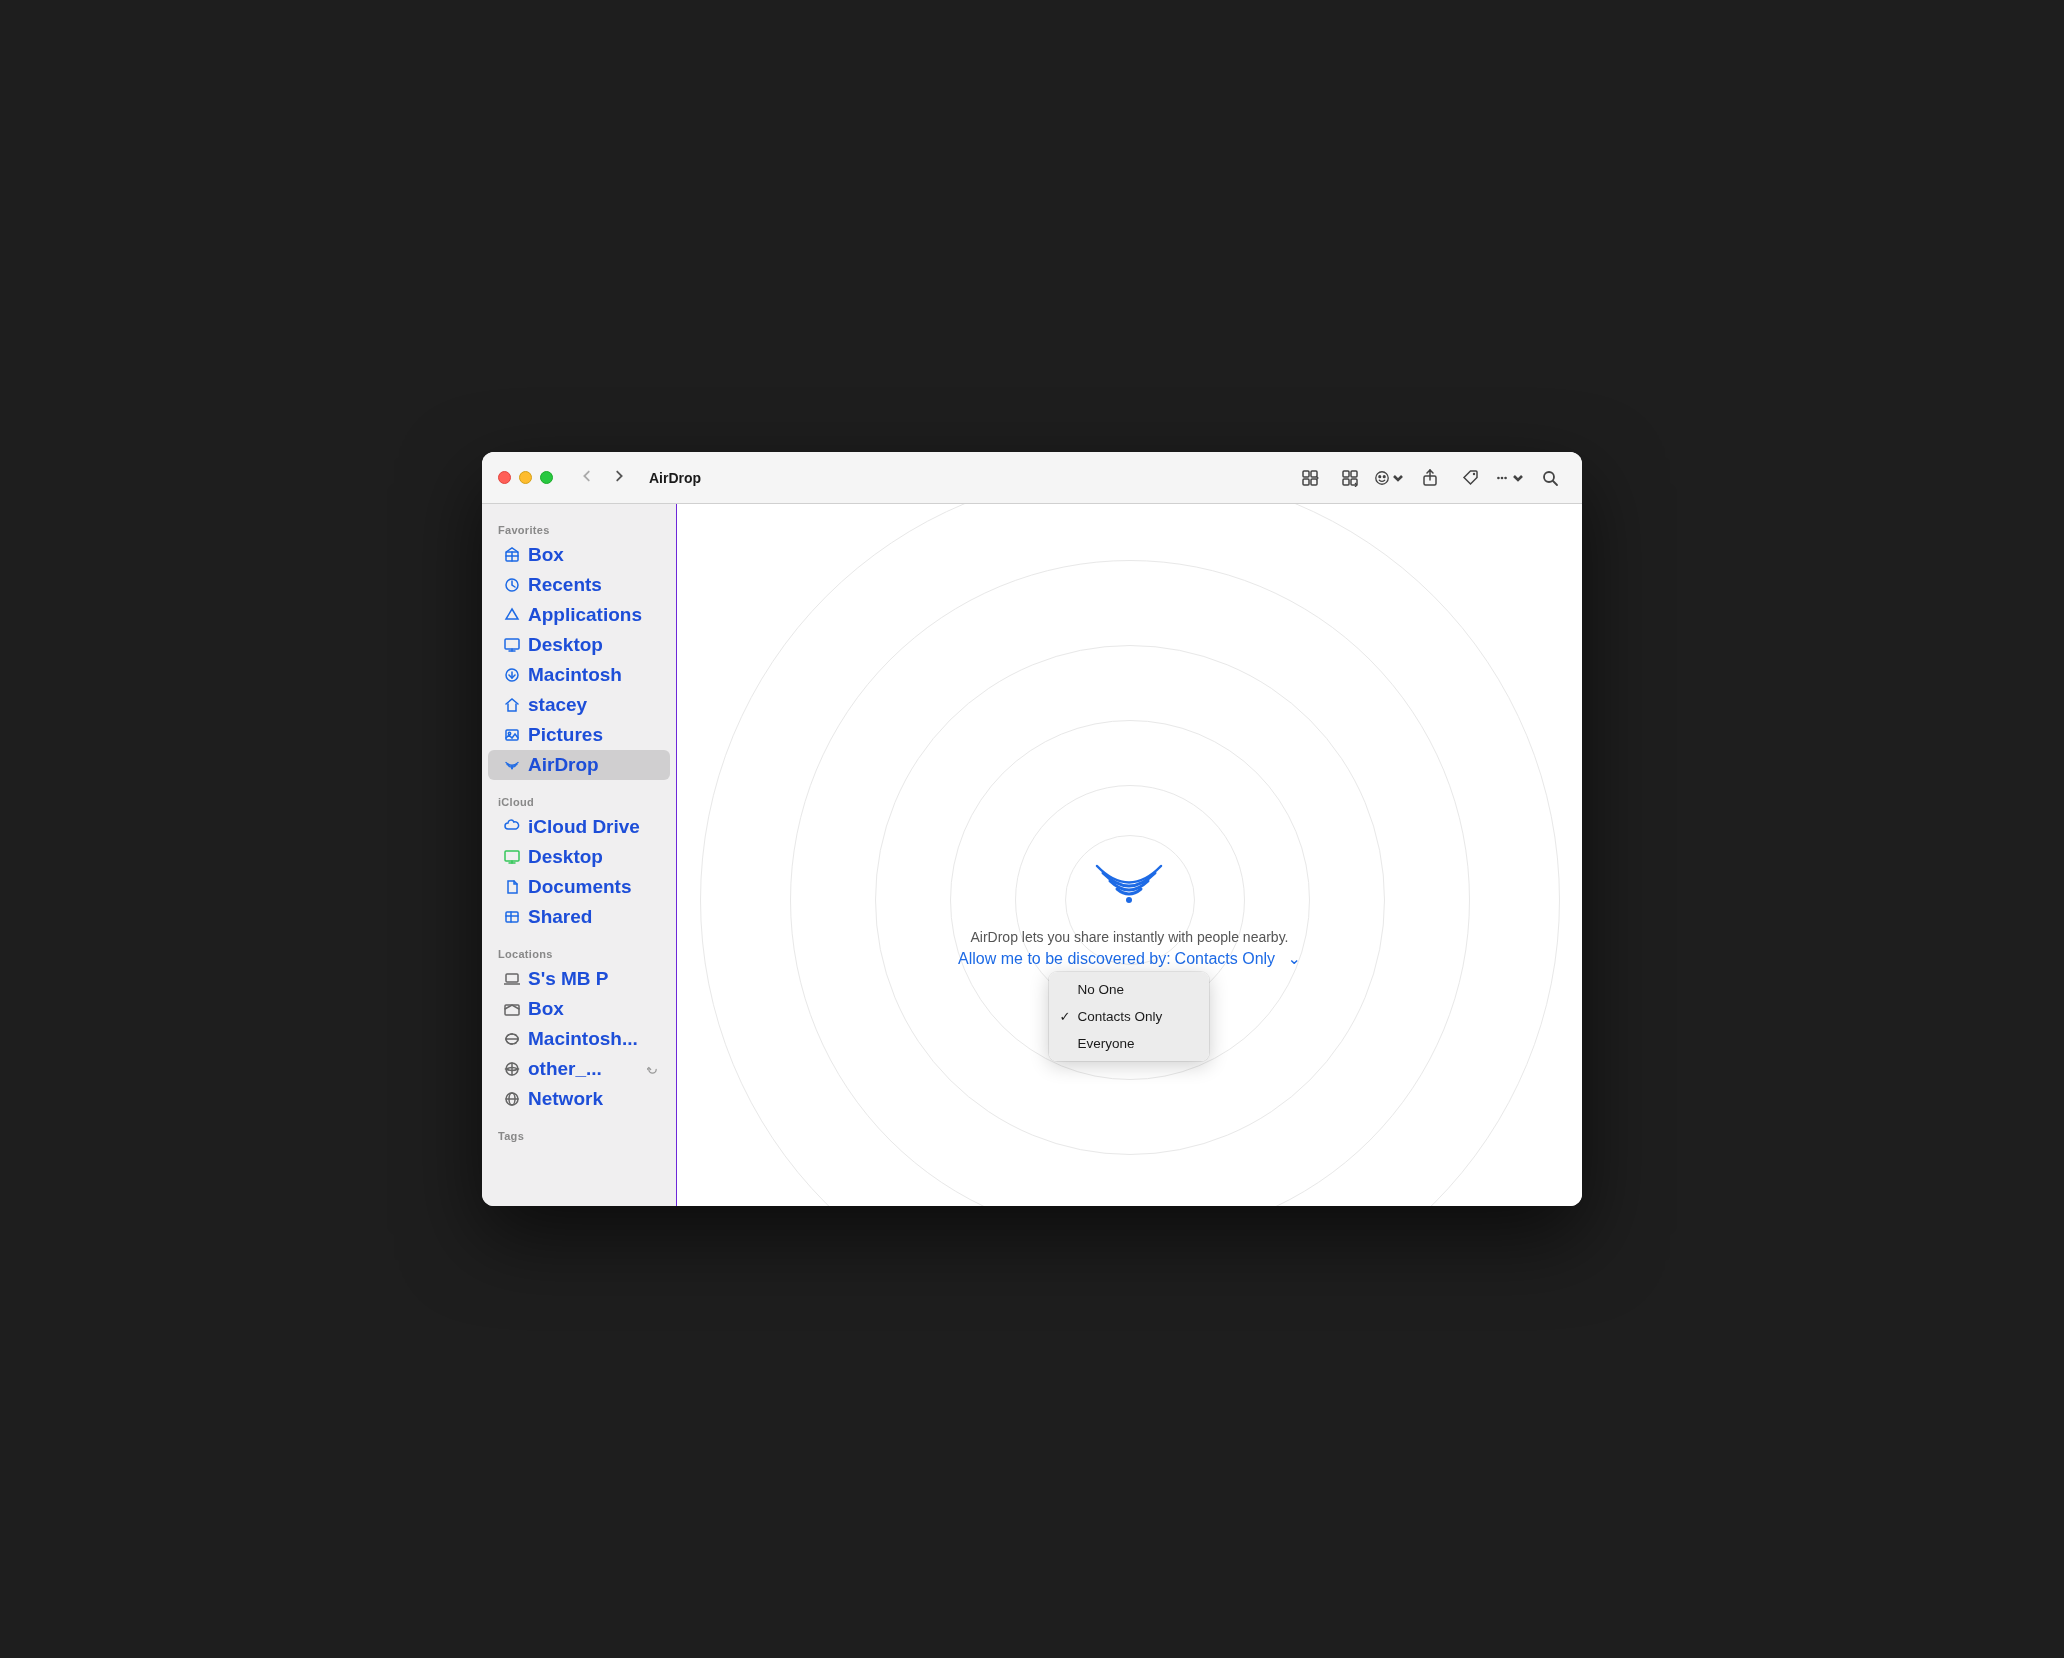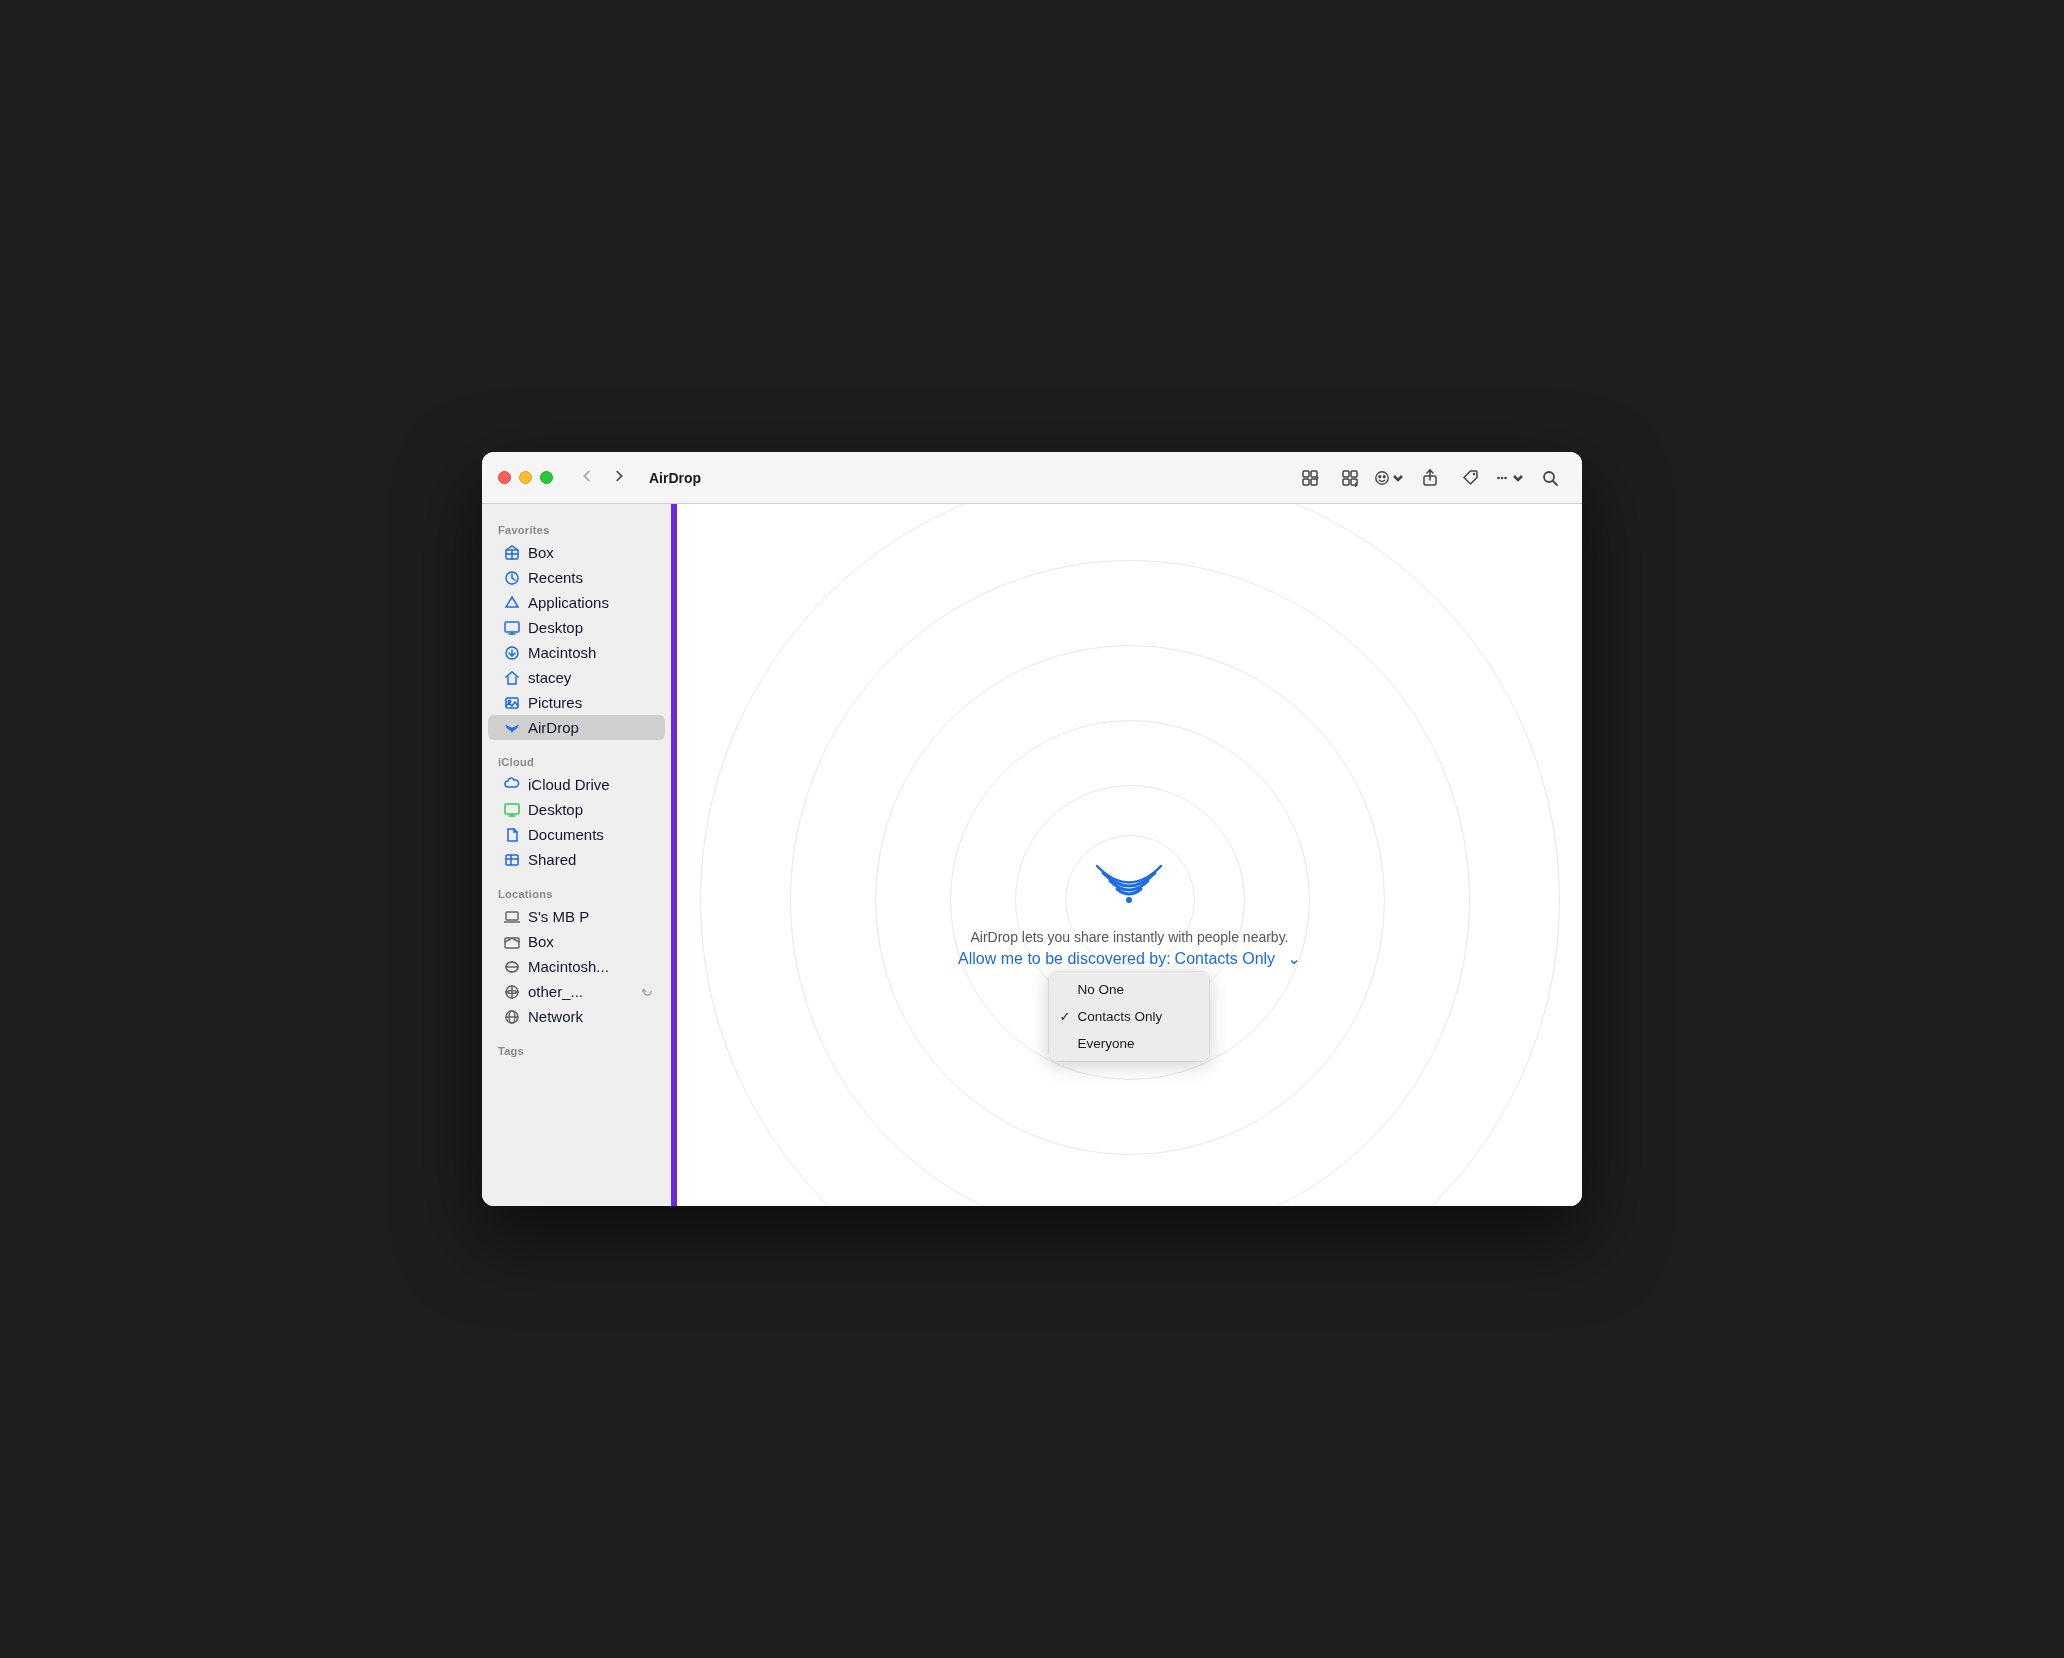--- a/index.html
+++ b/index.html
@@ -89,21 +89,21 @@
     
     .main {
       display: flex;
       flex: 1;
       overflow: hidden;
     }
     
     .sidebar {
       width: 195px;
       background: #f0eff0;
-      border-right: 6px solid #6d28d9;
+      border-right: 1px solid #6d28d9;
       padding: 12px 0;
       flex-shrink: 0;
       overflow-y: auto;
     }
     .sidebar-section-label {
       font-size: 11px;
       font-weight: 600;
       color: #888;
       padding: 8px 16px 4px 16px;
       text-transform: none;
@@ -125,25 +125,26 @@
     }
     .sidebar-item-icon {
       width: 16px;
       height: 16px;
       display: flex;
       align-items: center;
       justify-content: center;
       flex-shrink: 0;
     }
     .sidebar-item-label {
-      font-size: 15px;
-      color: #0f172a;
+      font-size: 19px;
+      color: #1d4ed8;
       white-space: nowrap;
       overflow: hidden;
       text-overflow: ellipsis;
+      font-weight: bold;
     }
     
     .content {
       flex: 1;
       background: #fff;
       display: flex;
       flex-direction: column;
       align-items: center;
       justify-content: center;
       position: relative;

